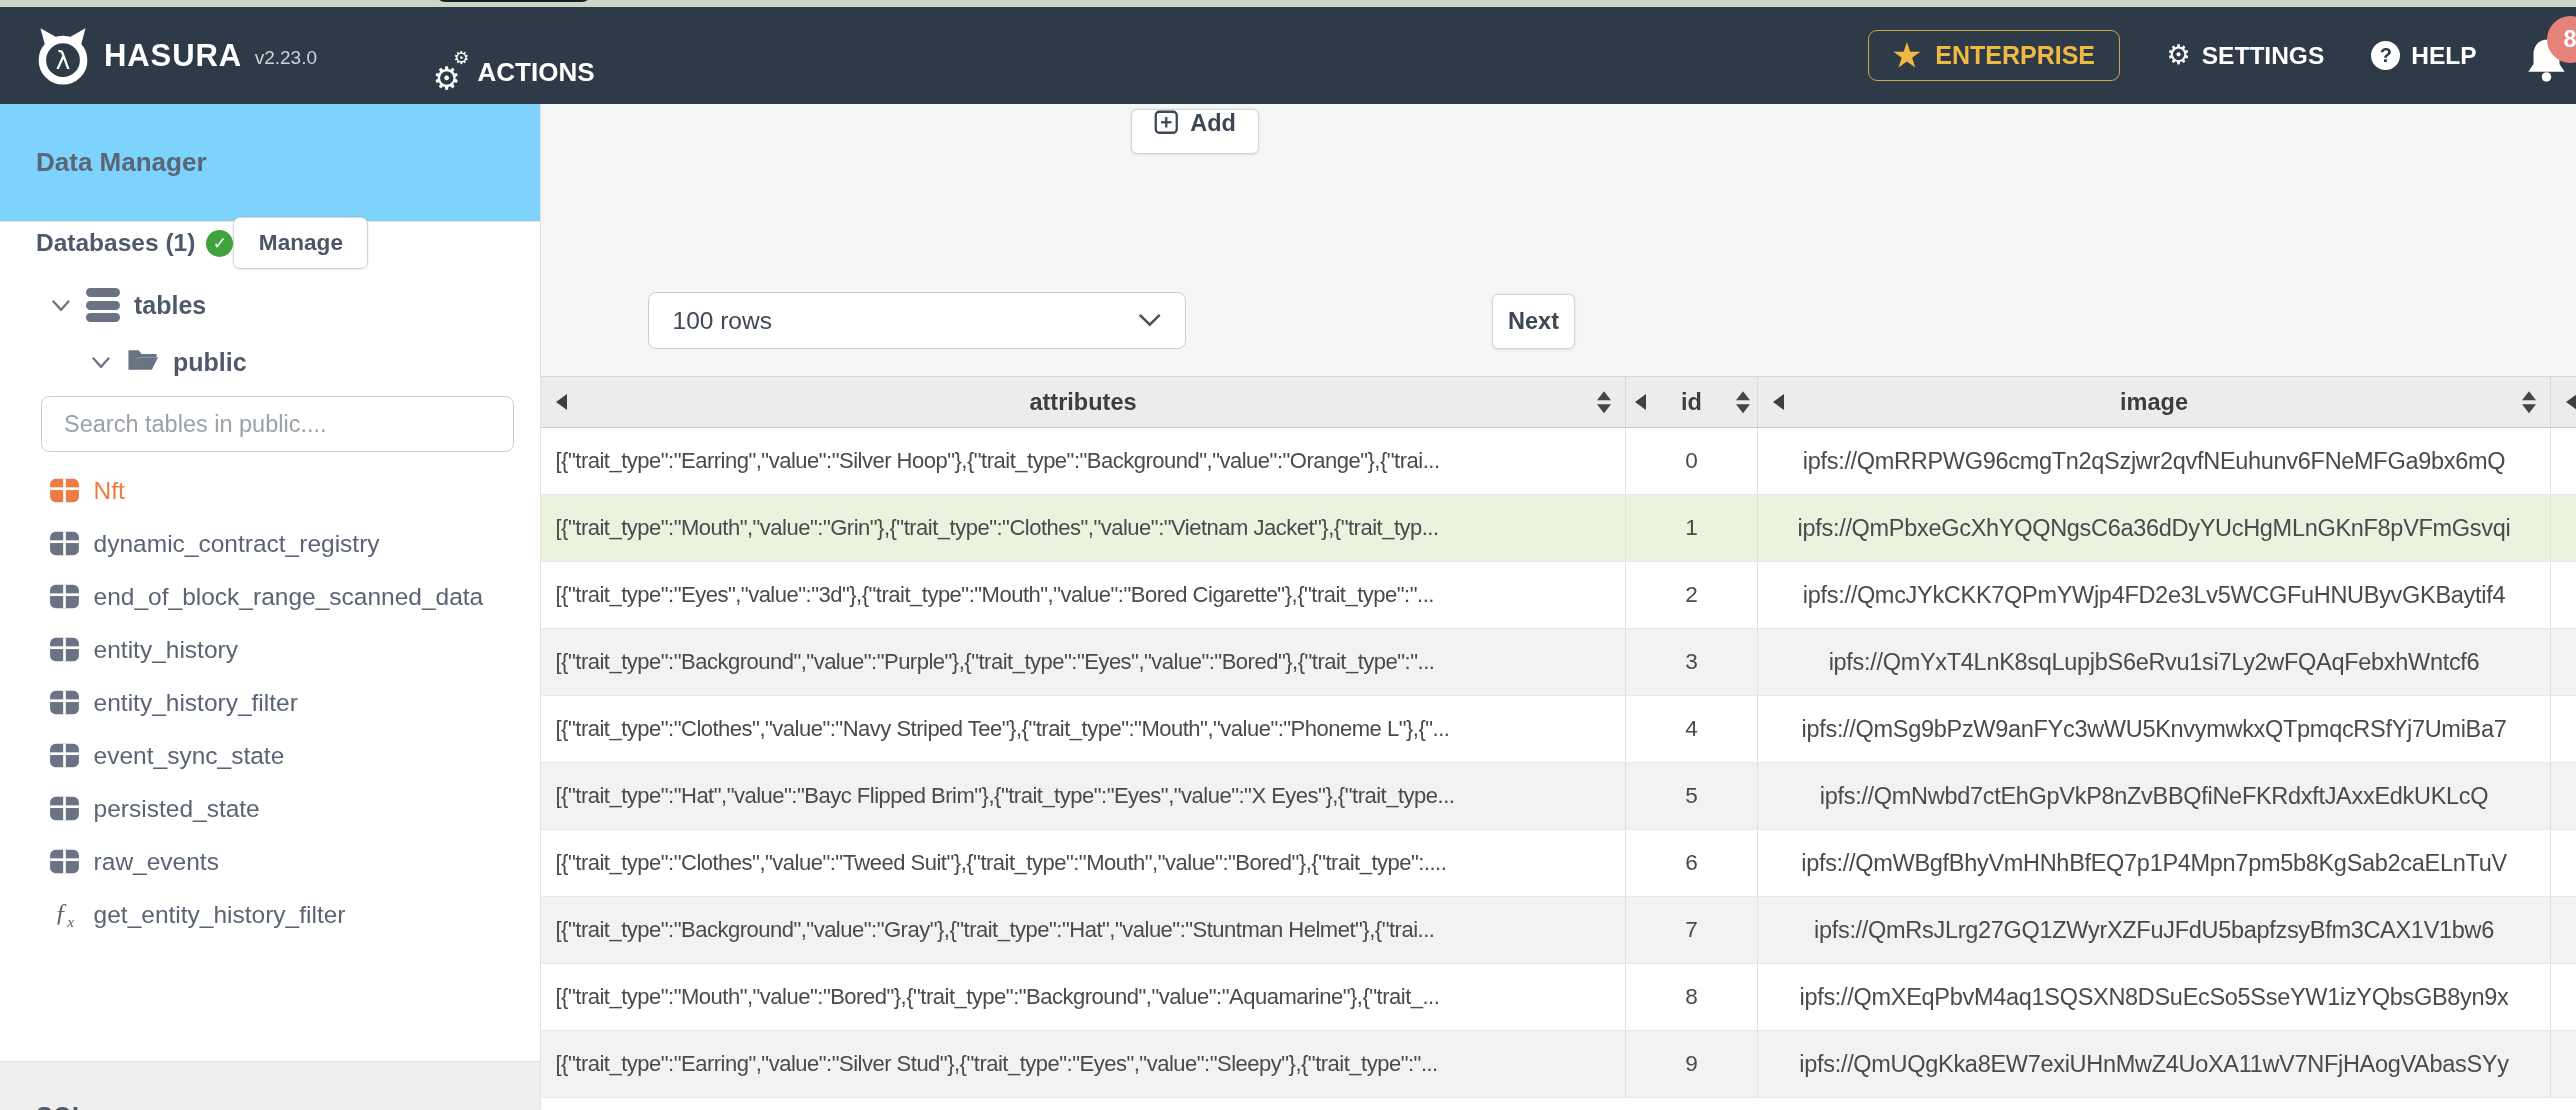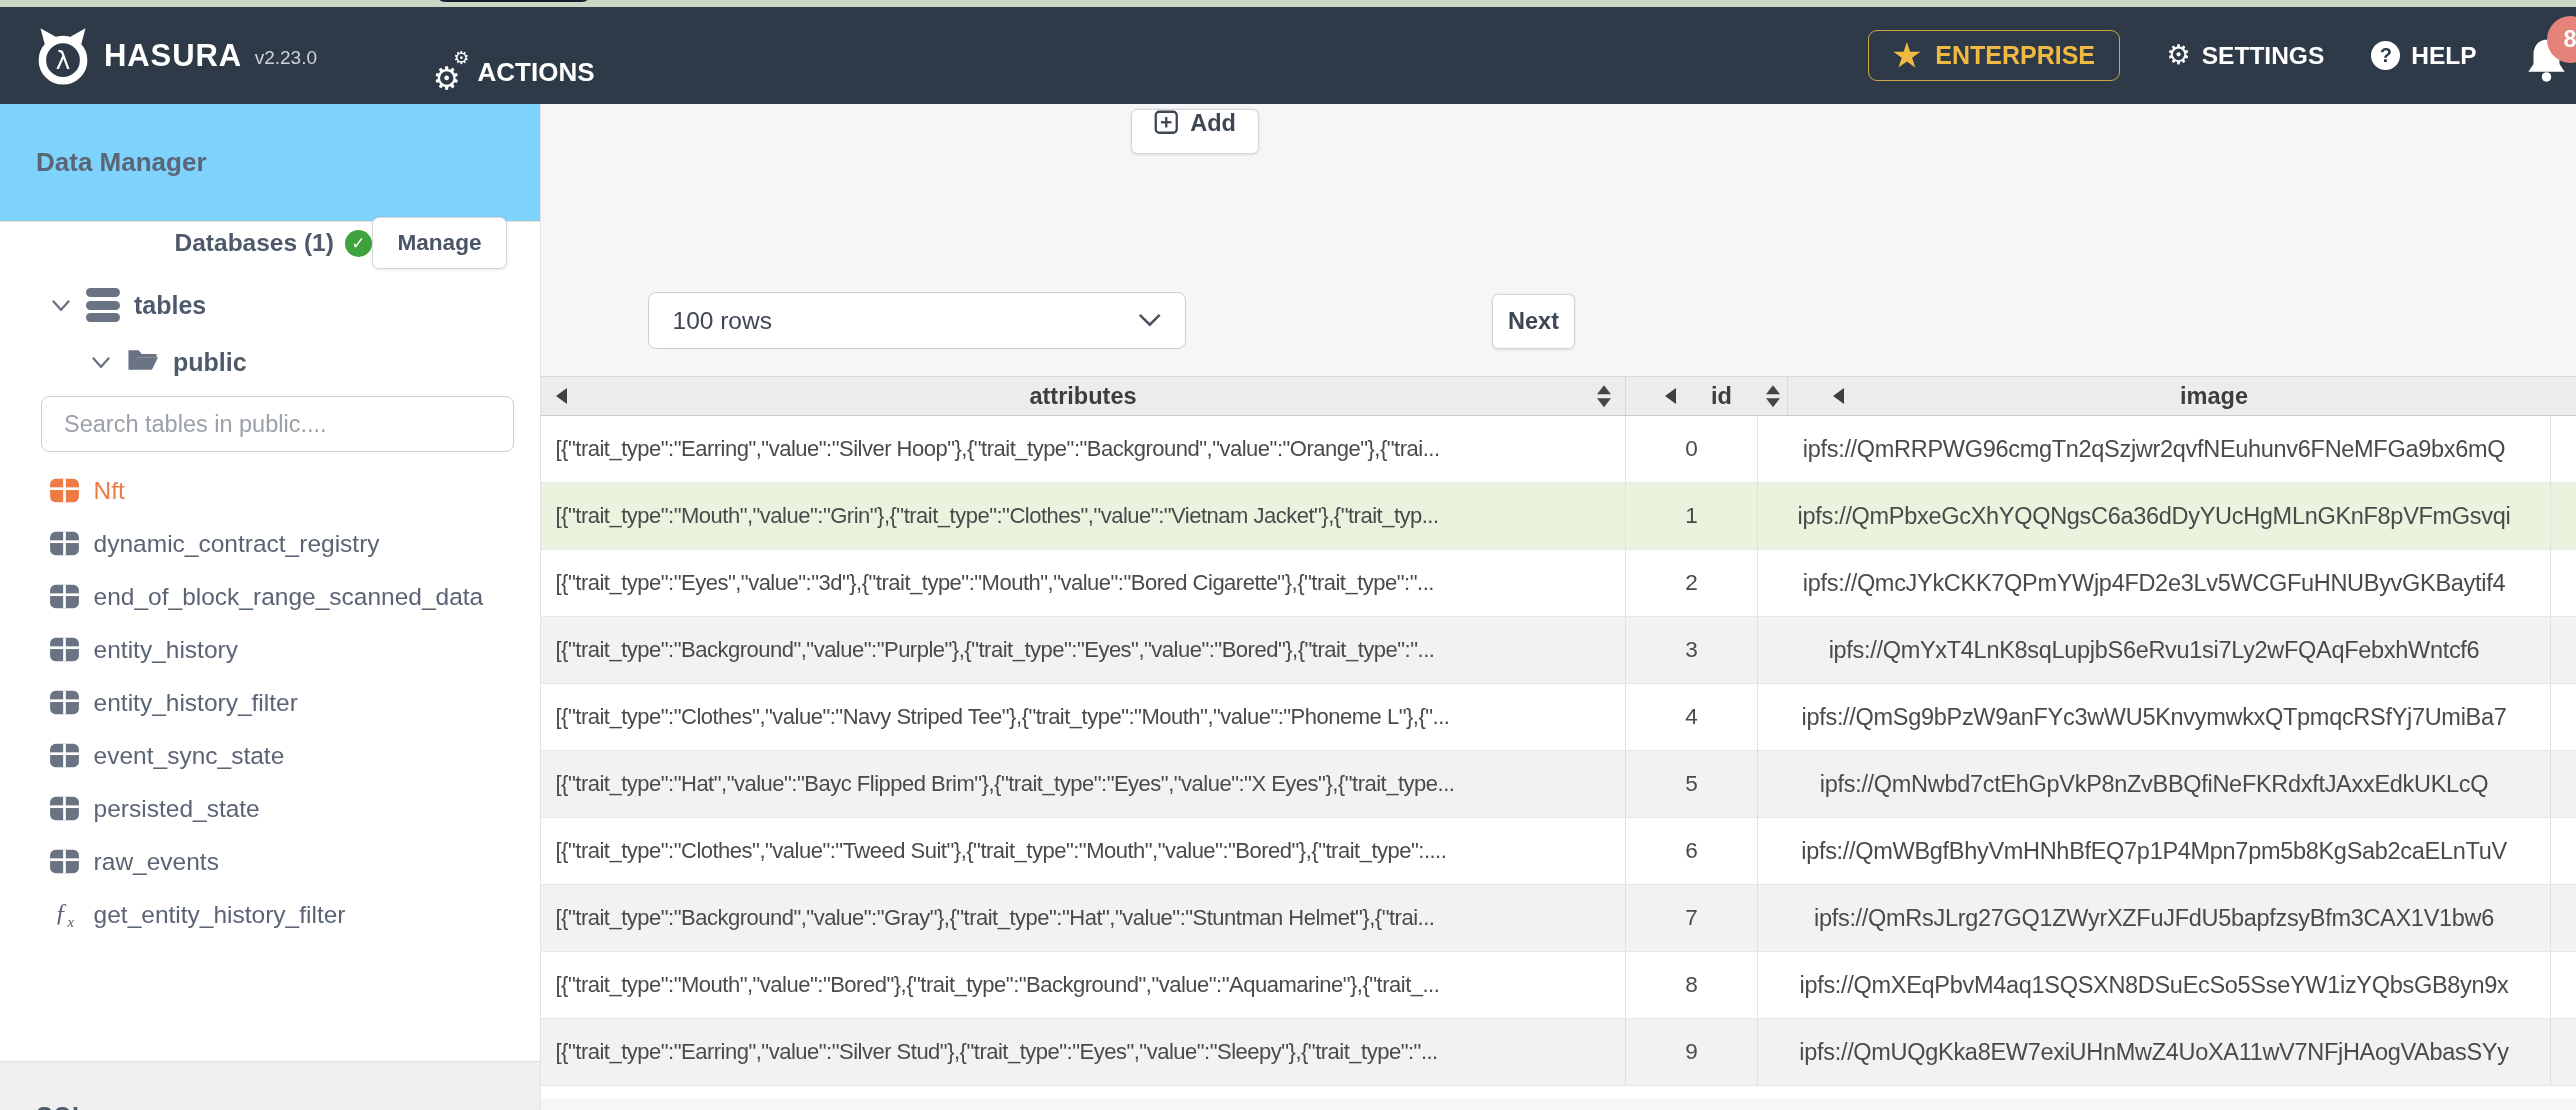--- a/index.html
+++ b/index.html
@@ -43,21 +43,21 @@
 
   
   .content { position:absolute; left:0; top:104px; width:100%; height:1006px; display:flex; }
   .sidebar { position:relative; width:541px; height:100%; background:#fff; border-right:0.9px solid #e3e3e3; flex:0 0 auto; }
   .main { position:relative; flex:1; background:#f4f6f8; overflow:hidden; }
 
   
   .sb-header { position:absolute; left:0; top:0; width:100%; height:118px; background:#7dd3fc; border-bottom:0.9px solid #e9e2cd;
                display:flex; align-items:center; padding-left:36px; }
   .sb-title { font-size:26px; font-weight:bold; color:#5b6575; }
-  .sb-dbrow { position:absolute; left:36px; right:33px; top:110px; height:58px; display:flex; align-items:center; justify-content:flex-end; }
+  .sb-dbrow { position:absolute; left:36px; right:33px; top:110px; height:58px; display:flex; align-items:center; justify-content:flex-start; }
   .sb-dblabel { display:flex; align-items:center; gap:11px; font-size:24.5px; font-weight:bold; color:#4e5a6b; }
   .check-circle { width:27px; height:27px; border-radius:50%; background:#3fa23c; color:#fff; font-size:17px; font-weight:bold;
                   display:inline-flex; align-items:center; justify-content:center; }
   .manage-btn { background:#fff; border:0.9px solid #d6d6d6; border-radius:7.2px; padding:11.8px 24.5px; font-size:22.6px; font-weight:bold;
                 color:#4a5568; box-shadow:0 0.9px 2.7px rgba(0,0,0,.10); cursor:pointer; }
   .tree-row { position:absolute; display:flex; align-items:center; gap:14.5px; font-size:25px; font-weight:bold; color:#4e5a6b; cursor:pointer; }
   .tree-default { left:51px; top:181px; height:40px; }
   .tree-public  { left:91px; top:238px; height:40px; }
   .chev { display:inline-flex; }
   .tree-dbicon { color:#6a7384; }
@@ -81,21 +81,21 @@
              color:#3d4753; box-shadow:0 0.9px 2.7px rgba(0,0,0,.10); cursor:pointer; }
   .rows-select { position:absolute; left:107px; top:188px; width:538px; height:57px; background:#fff; border:0.9px solid #c9ccd1;
                  border-radius:8.2px; display:flex; align-items:center; padding:0 23.5px; font-size:24.5px; color:#3f4854; cursor:pointer; }
   .rows-select .sel-chev { margin-left:auto; display:inline-flex; }
   .next-btn { position:absolute; left:951px; top:190px; width:83px; height:55px; background:#fff; border:0.9px solid #d5d5d5;
               border-radius:6.3px; font-size:23.5px; font-weight:bold; color:#3d4753; box-shadow:0 0.9px 2.7px rgba(0,0,0,.10); cursor:pointer; }
 
   
   .data-table { position:absolute; left:0; top:272px; width:2035px; }
   .tr { display:grid; grid-template-columns:1085px 132px 793px 24.5px; }
-  .thead { height:40px; background:#ececec; border-top:0.9px solid #d8d8d8; border-bottom:0.9px solid #c9c9c9;gap:30px; }
+  .thead { height:52px; background:#ececec; border-top:0.9px solid #d8d8d8; border-bottom:0.9px solid #c9c9c9; }
   .th { position:relative; display:flex; align-items:center; justify-content:center; font-size:23.5px; font-weight:bold; color:#3d3d3d;
         border-right:0.9px solid #d8d8d8; cursor:pointer; }
   .th:last-child { border-right:none; }
   .arrow-left { position:absolute; left:14.5px; top:50%; transform:translateY(-50%); width:0; height:0;
                 border-top:8.2px solid transparent; border-bottom:8.2px solid transparent; border-right:11px solid #3f3f3f; cursor:pointer; }
   .th-id .arrow-left { left:9px; }
   .sort { position:absolute; right:14.5px; top:50%; transform:translateY(-50%); display:flex; flex-direction:column; gap:3.6px; }
   .th-id .sort { right:7.2px; }
   .sort i { display:block; width:0; height:0; border-left:7.2px solid transparent; border-right:7.2px solid transparent; }
   .sort .up { border-bottom:9px solid #454545; }

